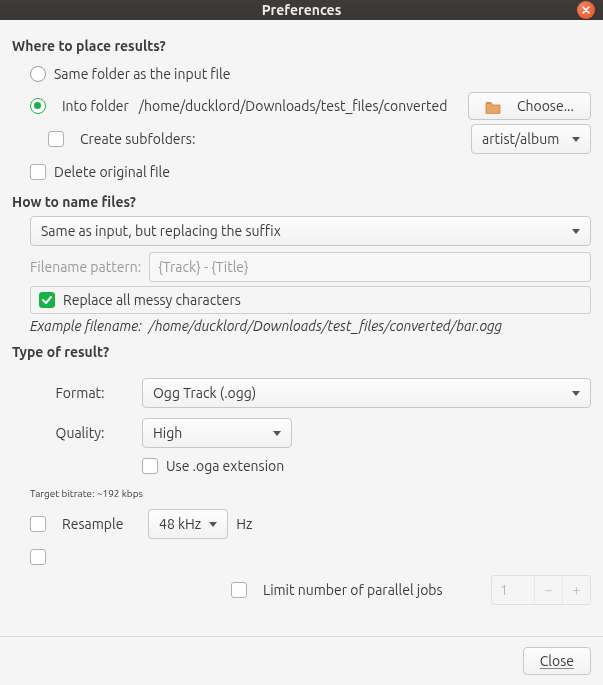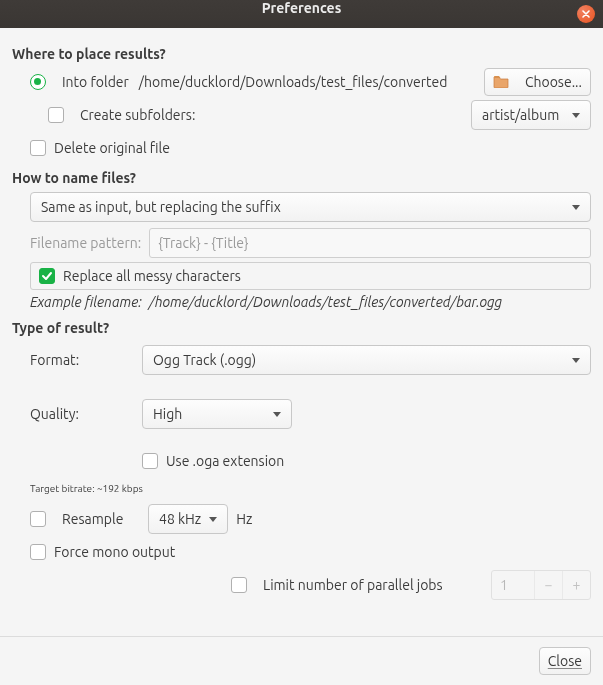--- a/index.html
+++ b/index.html
@@ -11,23 +11,23 @@
     background: #f5f5f5;
     width: 603px;
     height: 685px;
     overflow: hidden;
     display: flex;
     flex-direction: column;
   }
   .titlebar {
     background: linear-gradient(to bottom, #3f3b38, #3a3633);
     color: #ececec;
-    height: 28px;
-    display: flex;
-    align-items: flex-start;
+    height: 20px;
+    display: flex;
+    align-items: center;
     justify-content: center;
     position: relative;
     font-weight: bold;
     font-size: 14px;
   }
   .titlebar-close {
     position: absolute;
     right: 8px;
     top: 50%;
     transform: translateY(-50%);
@@ -96,23 +96,23 @@
     background: #19b246;
     border-color: #19b246;
   }
   .checkbox.checked svg { width: 12px; height: 12px; }
 
   
   .btn {
     background: linear-gradient(to bottom, #fdfdfd, #f2f2f2);
     border: 1px solid #c8c8c8;
     border-radius: 4px;
-    padding: 5px 8px;
+    padding: 5px 16px;
     display: inline-flex;
-    align-items: flex-start;
+    align-items: flex-end;
     gap: 16px;
     cursor: pointer;
     font-size: 14px;
     color: #3c3c3c;
   }
   .folder-icon { width: 16px; height: 14px; }
 
   
   .combo {
     background: linear-gradient(to bottom, #fdfdfd, #f2f2f2);
@@ -200,20 +200,24 @@
     <svg viewBox="0 0 10 10">
         <path d="M2 2 L8 8 M8 2 L2 8" stroke="#fff" stroke-width="1.6" stroke-linecap="round"></path>
       </svg>
   </div>
 </div>
 
 <div class="content">
 
   <div class="section-title">Where to place results?</div>
 
+  <div class="row">
+    <div class="radio"></div>
+    <span>Same folder as the input file</span>
+  </div>
 
   <div class="row gap8">
     <div class="radio selected"></div>
     <span>Into folder</span>
     <span style="margin-left:2px;">/home/ducklord/Downloads/test_files/converted</span>
     <div class="flex-spacer"></div>
     <div class="btn">
       <svg class="folder-icon" viewBox="0 0 16 14">
         <path d="M1 3 h5 l1.5 2 H15 v8 a1 1 0 0 1 -1 1 H2 a1 1 0 0 1 -1 -1 Z" fill="#e9a56a" stroke="#c87a3b" stroke-width="0.7"></path>
         <path d="M1 3 a1 1 0 0 1 1 -1 h4 l1.5 2 H1 Z" fill="#d8904f"></path>
@@ -264,21 +268,21 @@
     </div>
   </div>
 
   <div style="margin:4px 0 4px 18px;">
     <span class="italic">Example filename:</span>
     <span class="italic" style="margin-left:4px;">/home/ducklord/Downloads/test_files/converted/bar.ogg</span>
   </div>
 
   <div class="section-title" style="margin-top:10px;">Type of result?</div>
 
-  <div style="display:grid; grid-template-columns: 100px 1fr; gap:24px 12px; align-items:center; margin:9px 0 0 18px;">
+  <div style="display:grid; grid-template-columns: 100px 1fr; gap:10px 12px; align-items:center; margin:18px 0 0 18px;text-align:center;">
     <span>Format:</span>
     <div class="combo">
       <span>Ogg Track (.ogg)</span>
       <div class="arrow"></div>
     </div>
 
     <span>Quality:</span>
     <div>
       <div class="combo" style="width:150px;">
         <span>High</span>
@@ -300,21 +304,20 @@
     <span style="width:78px;">Resample</span>
     <div class="combo" style="min-width:78px;">
       <span>48 kHz</span>
       <div class="arrow"></div>
     </div>
     <span>Hz</span>
   </div>
 
   <div class="row" style="margin-left:18px;">
     <div class="checkbox"></div>
-    <span>Force mono output</span>
   </div>
 
   <div class="row gap8" style="margin-left:18px;justify-content:flex-end;">
     <div class="checkbox"></div>
     <span style="width:220px;">Limit number of parallel jobs</span>
     <div class="spinner disabled">
       <div class="spin-val">1</div>
       <div class="spin-btn">−</div>
       <div class="spin-btn">+</div>
     </div>

